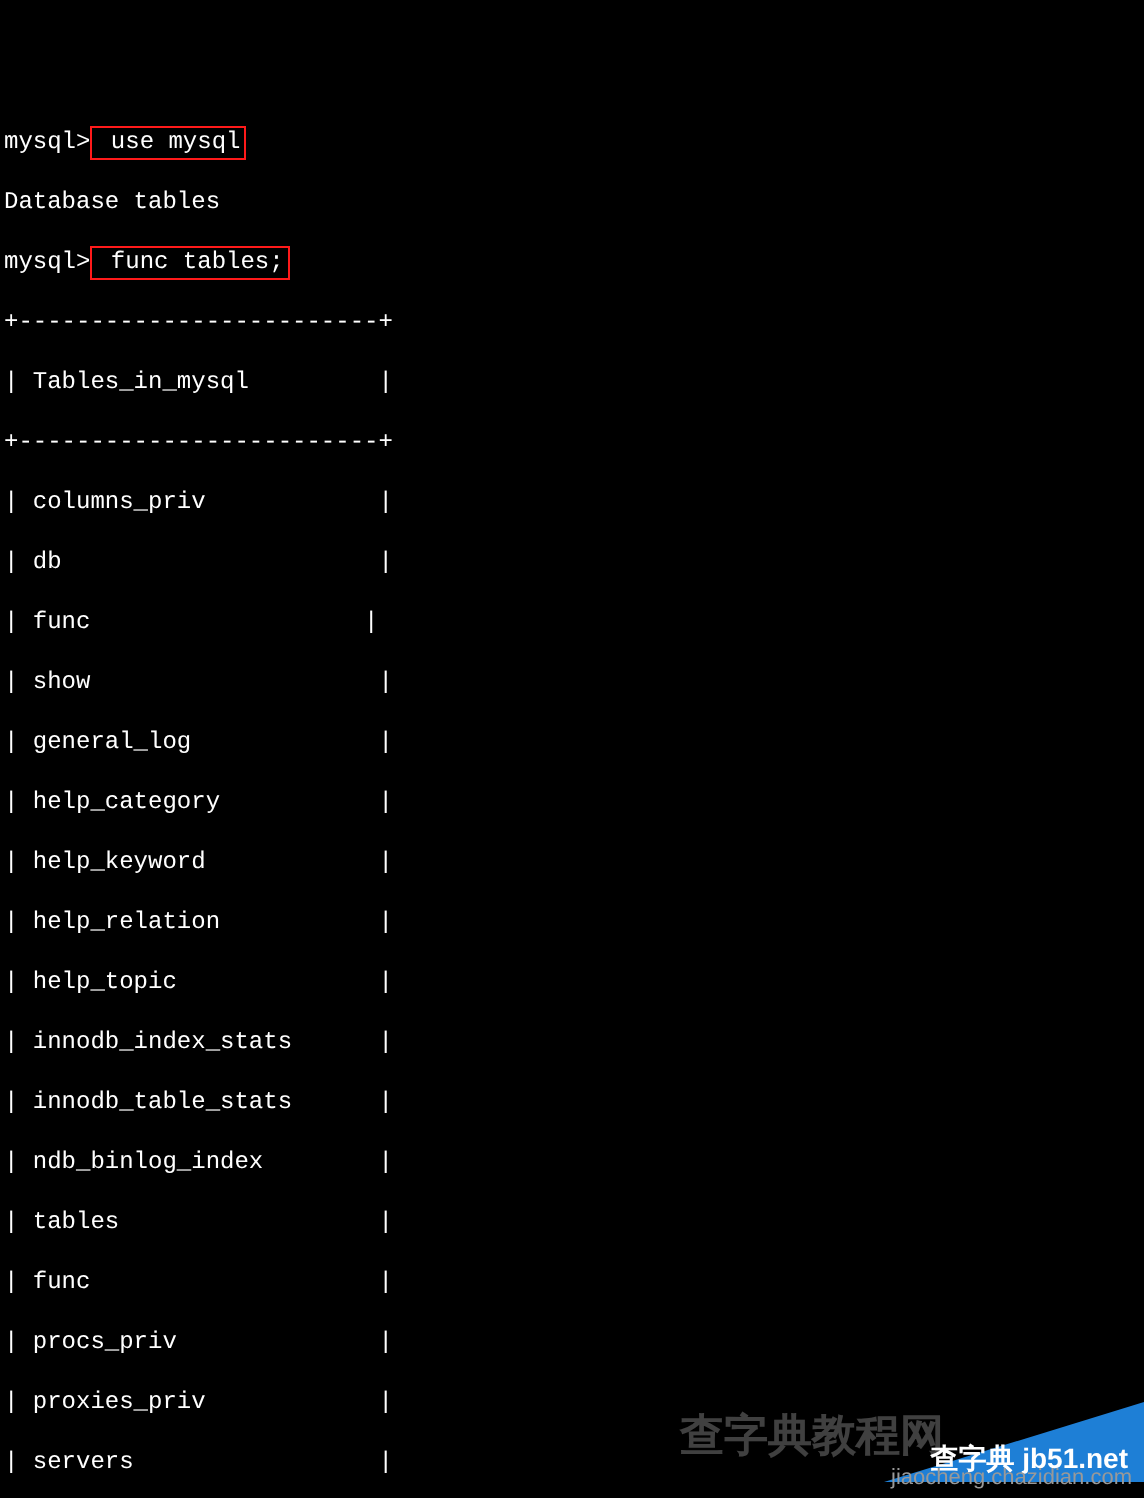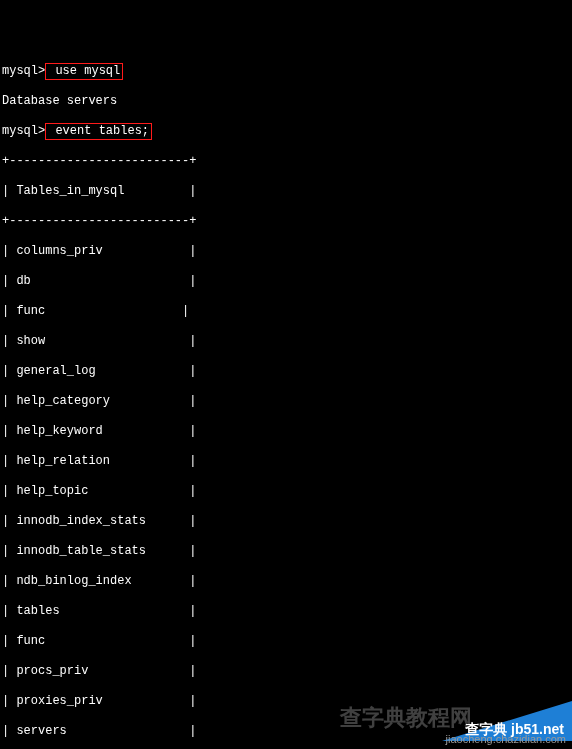--- a/index.html
+++ b/index.html
@@ -68,22 +68,22 @@
       font-family: Liberation Sans, sans-serif;
       font-size: 11px;
     }
   </style>
 </head>
 <body>
 
 
 
 <div class="line"><span class="prompt">mysql&gt;</span><span class="hl-inline"> use mysql</span></div>
-<div class="line">Database servers</div>
-<div class="line"><span class="prompt">mysql&gt;</span><span class="hl-inline"> event tables;</span></div>
+<div class="line">Database tables</div>
+<div class="line"><span class="prompt">mysql&gt;</span><span class="hl-inline"> func tables;</span></div>
 <div class="line">+-------------------------+</div>
 <div class="line">| Tables_in_mysql         |</div>
 <div class="line">+-------------------------+</div>
 <div class="line">| columns_priv            |</div>
 <div class="line">| db                      |</div>
 <div class="line">| func                   |</div>
 <div class="line">| show                    |</div>
 <div class="line">| general_log             |</div>
 <div class="line">| help_category           |</div>
 <div class="line">| help_keyword            |</div>

